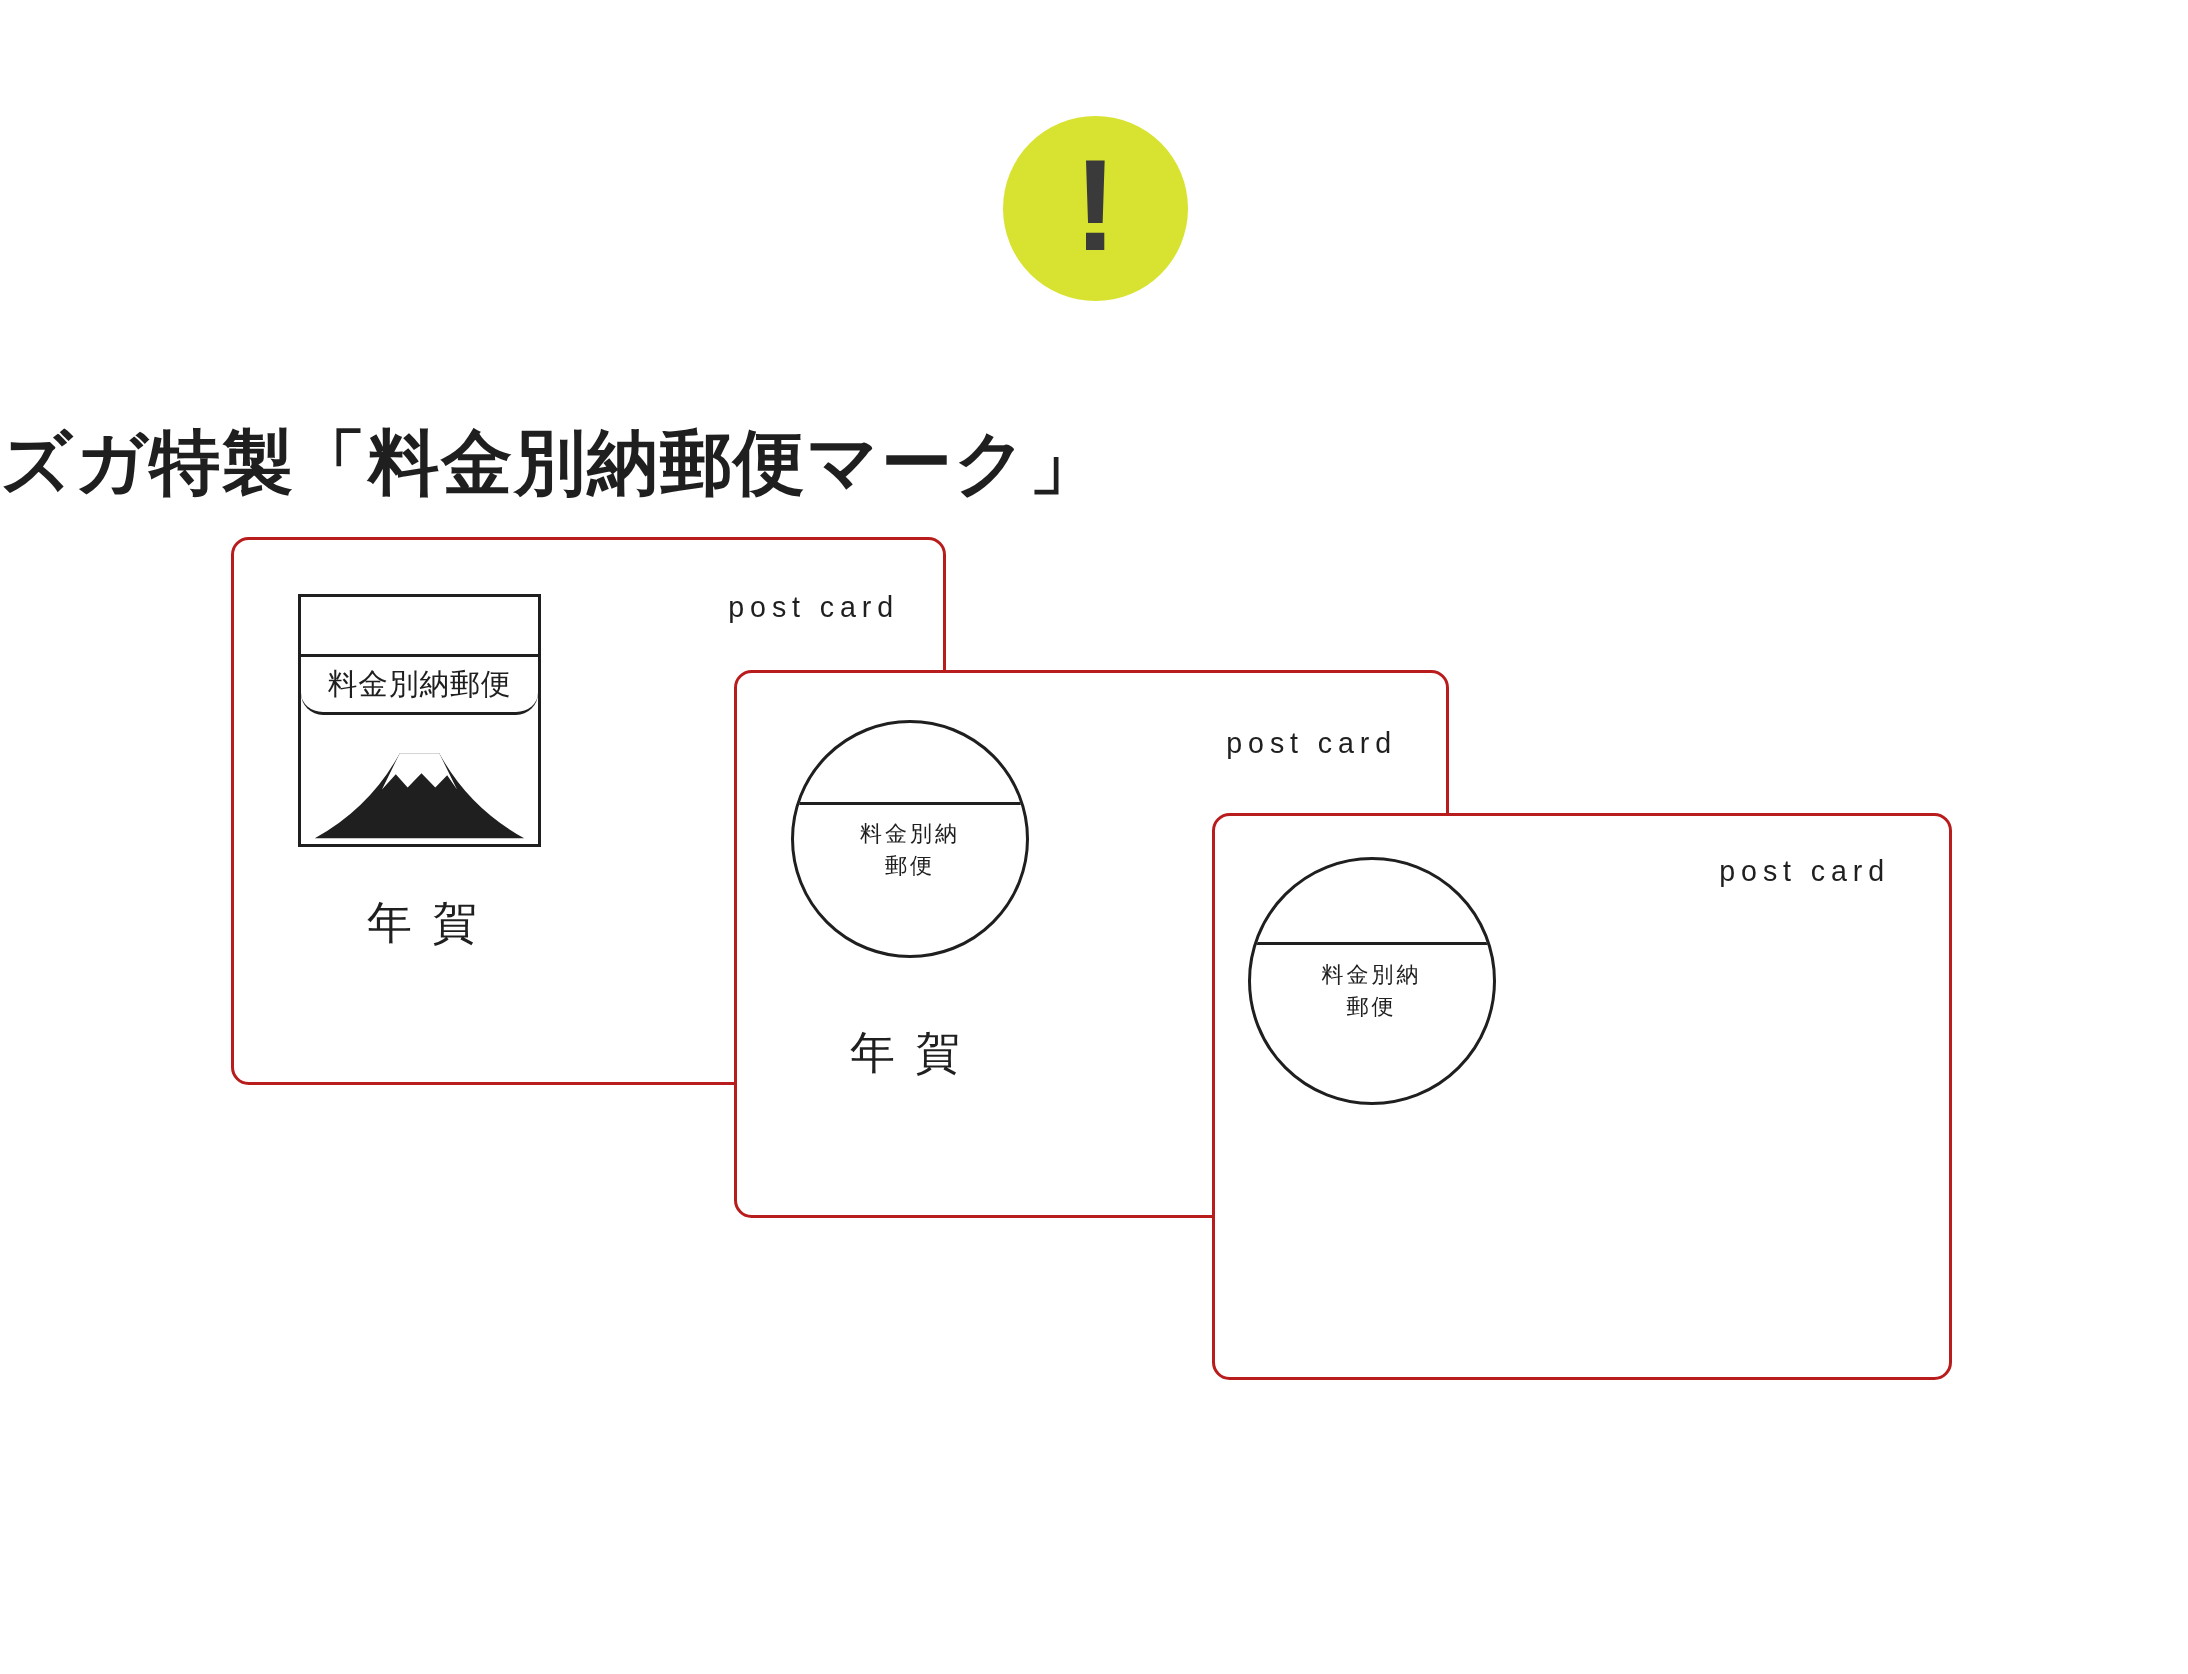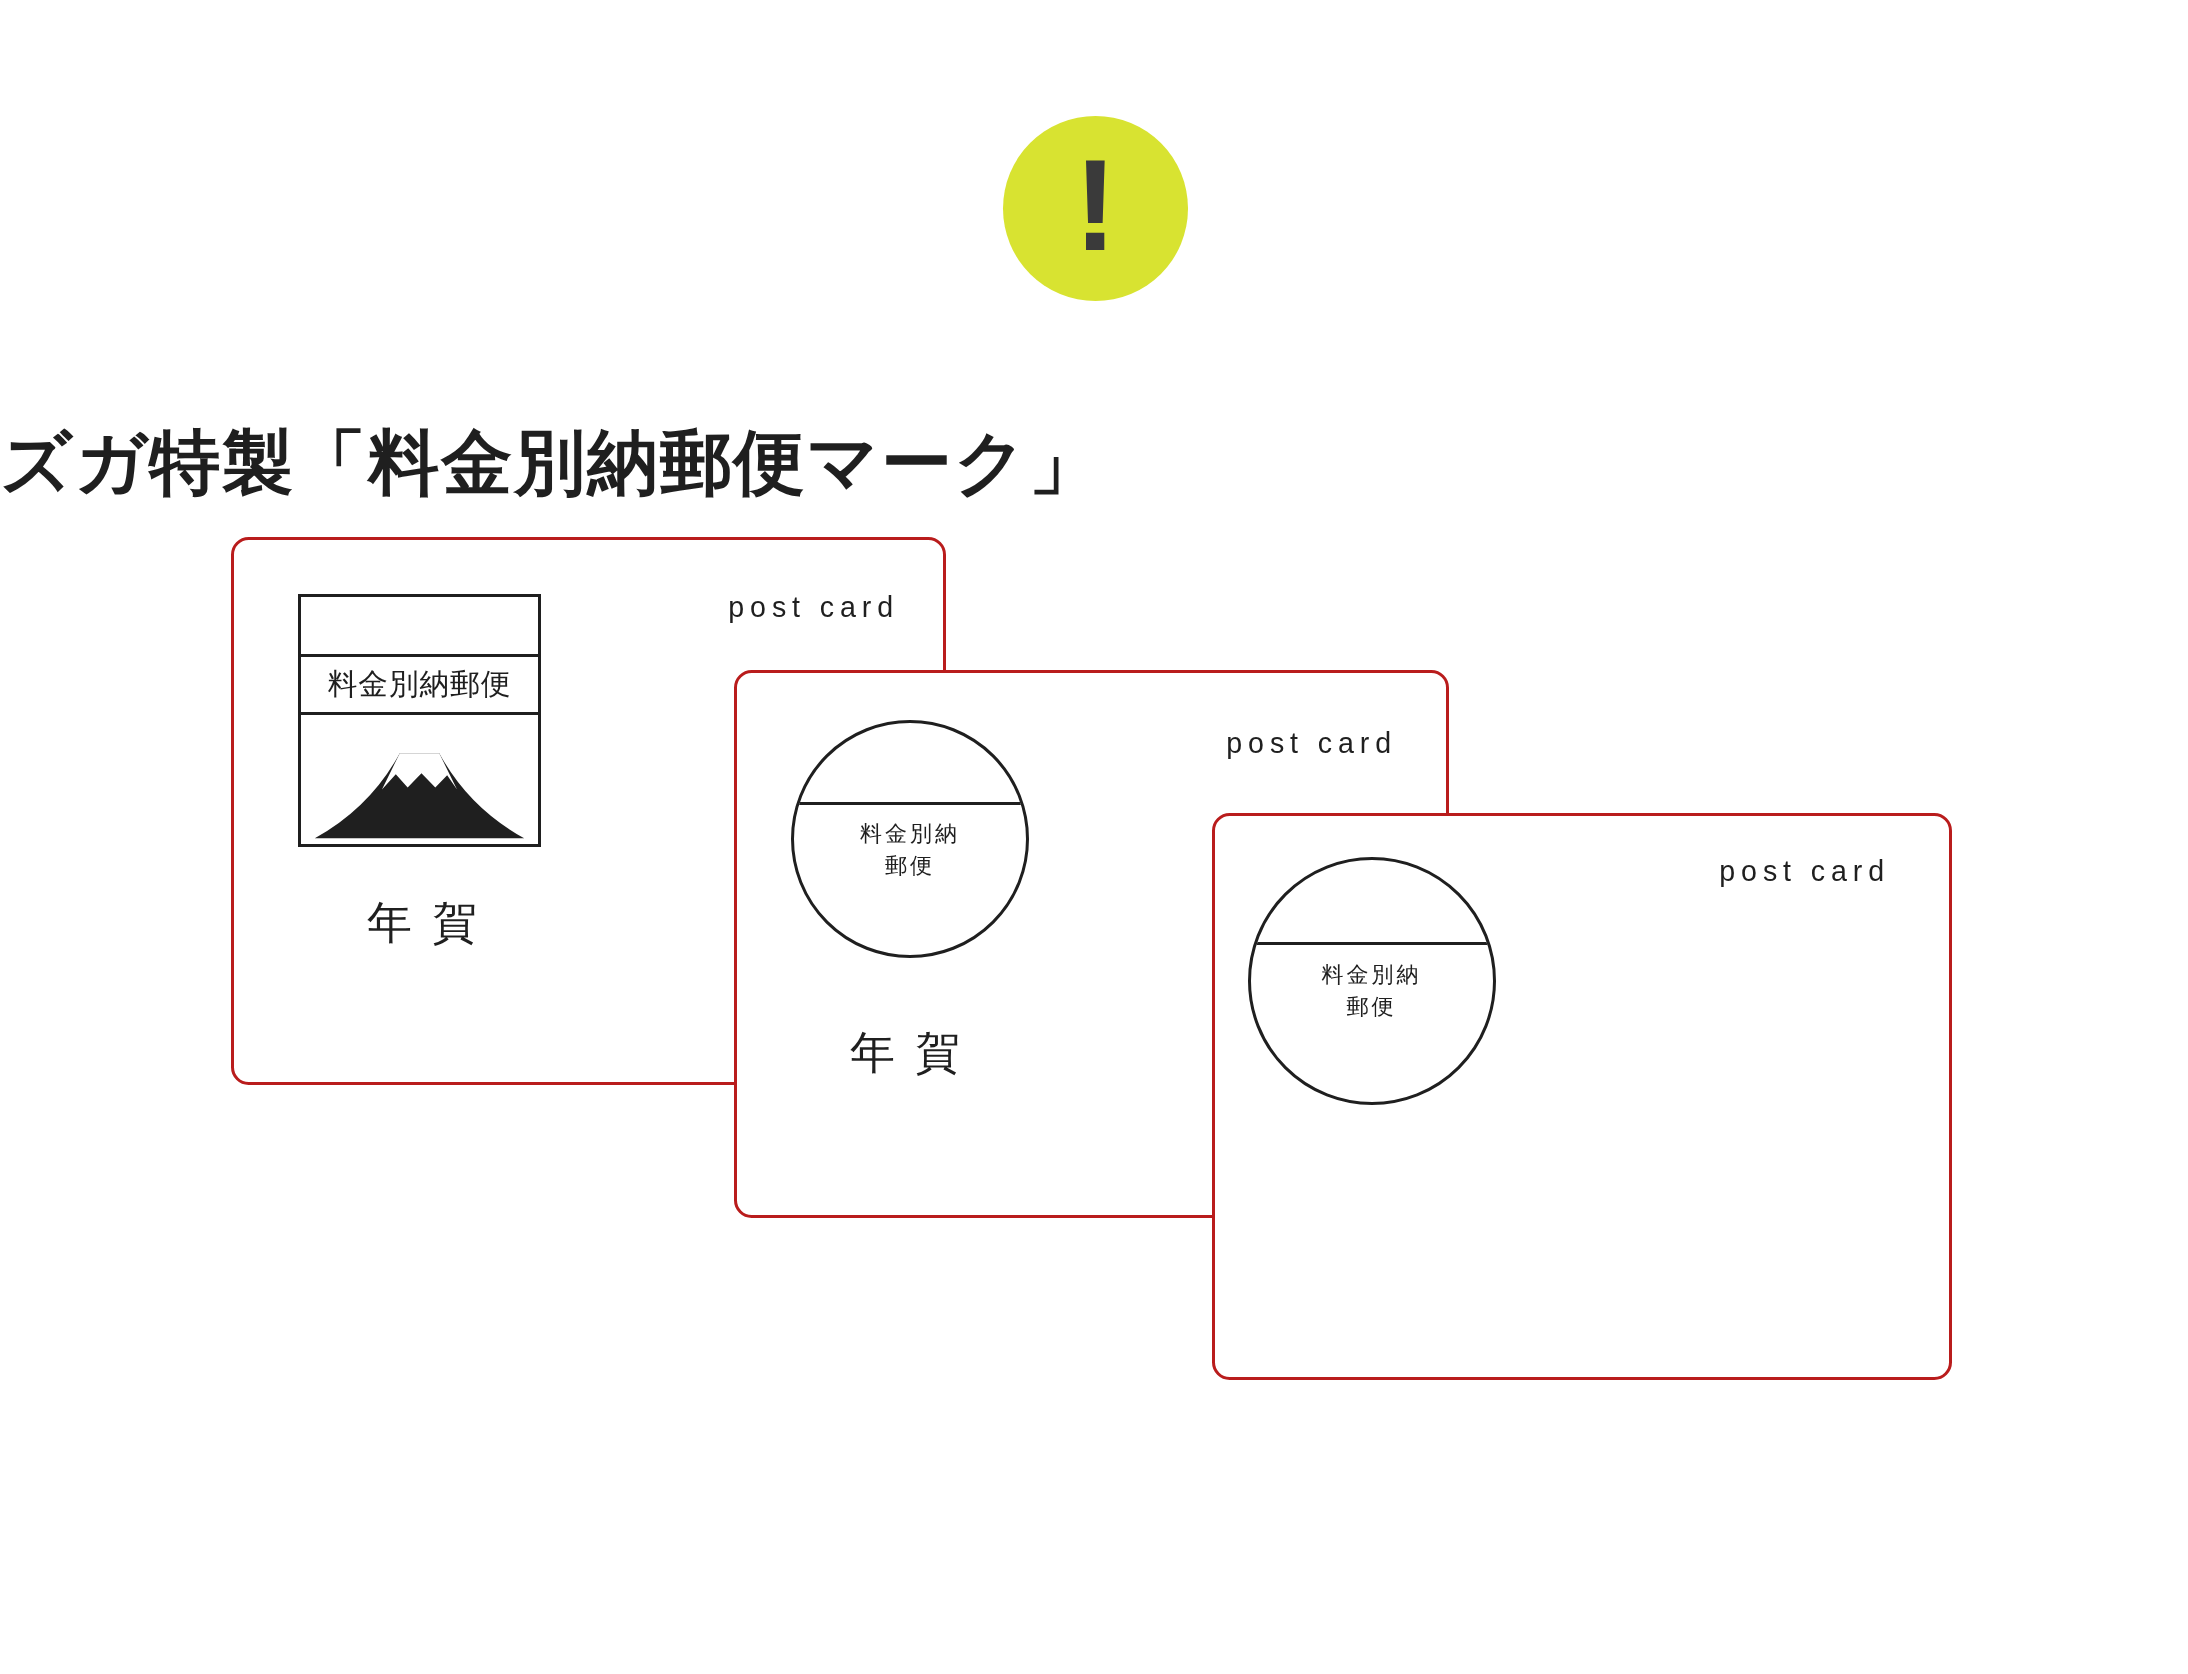--- a/index.html
+++ b/index.html
@@ -19,21 +19,21 @@
 
   
   .card{position:absolute;background:#ffffff;border:3px solid #b91c1c;border-radius:17.7px;}
   .postcard-label{position:absolute;font-size:28.6px;letter-spacing:5.9px;color:#1f1f1f;}
   .caption{position:absolute;font-size:45px;letter-spacing:3.9px;color:#1f1f1f;}
 
   
   .rect-stamp{position:absolute;border:3px solid #1f1f1f;background:#fff;display:flex;flex-direction:column;box-sizing:border-box;}
   .rs-top{height:57px;border-bottom:3px solid #1f1f1f;}
   .rs-band{height:55px;border-bottom:3px solid #1f1f1f;display:flex;align-items:center;justify-content:center;
-           font-size:29.6px;letter-spacing:1px;}
+           font-size:29.6px;letter-spacing:1px;border-radius:22px;}
   .rs-fuji{flex:1;position:relative;}
   .rs-fuji svg{position:absolute;left:0;top:0;width:100%;height:100%;}
 
   
   .circle-stamp{position:absolute;border:3px solid #1f1f1f;border-radius:50%;background:#fff;
                 overflow:hidden;box-sizing:border-box;}
   .chord{position:absolute;top:34%;left:-4.9px;right:-4.9px;border-top:3px solid #1f1f1f;}
   .circle-text{position:absolute;top:41%;left:0;right:0;text-align:center;
                font-size:22px;line-height:1.45;letter-spacing:3px;color:#1f1f1f;}
 </style>

